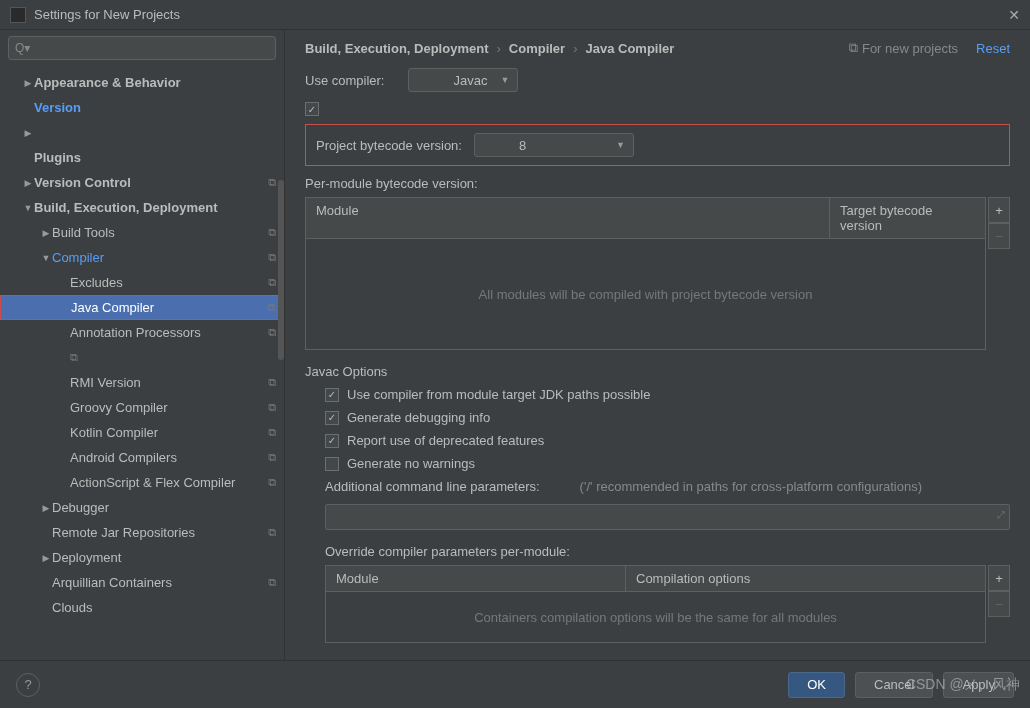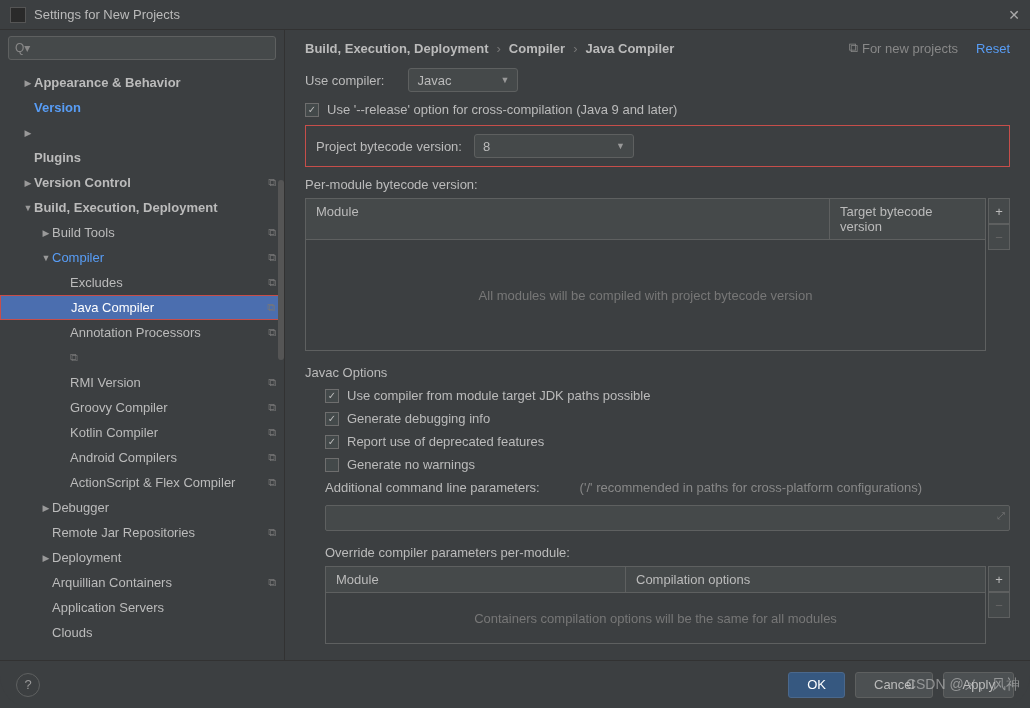--- a/index.html
+++ b/index.html
@@ -29,21 +29,21 @@
 .main { flex: 1; display: flex; flex-direction: column; overflow: hidden; }
 .header-row { display: flex; align-items: center; padding: 10px 20px 8px 20px; }
 .breadcrumb { flex: 1; display: flex; align-items: center; gap: 8px; font-weight: 600; color: #bbbbbb; font-size: 14px; }
 .breadcrumb .sep { color: #777; font-weight: normal; }
 .for-new { color: #888; display: flex; align-items: center; gap: 4px; }
 .reset { color: #589df6; margin-left: 18px; cursor: pointer; }
 .content { flex: 1; padding: 4px 20px 10px 20px; overflow-y: auto; }
 .row { display: flex; align-items: center; margin-bottom: 10px; gap: 12px; }
 .row label { color: #bbbbbb; }
 .dropdown { background: #45494a; border: 1px solid #5e6060; border-radius: 3px; height: 24px; display: flex; align-items: center; padding: 0 8px; min-width: 110px; position: relative; }
-.dropdown .dv { flex: 1; color: #bbbbbb; }
+.dropdown .dv { flex: 1; color: #bbbbbb; margin-left: 36px; }
 .dropdown .da { color: #999; font-size: 9px; }
 .checkbox-row { display: flex; align-items: center; gap: 8px; margin-bottom: 8px; }
 .cb { width: 14px; height: 14px; border: 1px solid #6e6e6e; background: #43494a; display: flex; align-items: center; justify-content: center; font-size: 10px; color: #bbbbbb; }
 .cb.checked::after { content: "✓"; }
 .highlight-box { border: 1px solid #c74e4a; padding: 8px 10px; display: flex; align-items: center; gap: 12px; margin-bottom: 10px; }
 .highlight-box .dropdown { min-width: 160px; }
 .section-label { color: #bbbbbb; margin-bottom: 6px; }
 .table { border: 1px solid #5e6060; background: #3c3f41; position: relative; }
 .table-header { display: flex; background: #45494a; border-bottom: 1px solid #5e6060; }
 .th { padding: 5px 10px; border-right: 1px solid #5e6060; color: #bbbbbb; }
@@ -171,24 +171,20 @@
             <span class="arrow">▶</span>
             <span class="label">Deployment</span>
           </div>
           <div class="tree-item d1">
             <span class="arrow"></span>
             <span class="label">Arquillian Containers</span>
             <span class="copy-icon">⧉</span>
           </div>
           <div class="tree-item d1">
             <span class="arrow"></span>
-            <span class="label">Application Servers</span>
-          </div>
-          <div class="tree-item d1">
-            <span class="arrow"></span>
             <span class="label">Clouds</span>
           </div>
         </div>
       <div class="tree-scrollbar"></div>
     </div>
     <div class="main">
       <div class="header-row">
         <div class="breadcrumb">
           <span>Build, Execution, Deployment</span>
           <span class="sep">›</span>
@@ -205,21 +201,20 @@
       <div class="content">
         <div class="row">
           <label style="margin-right:12px">Use compiler:</label>
           <div class="dropdown">
             <span class="dv">Javac</span>
             <span class="da">▼</span>
           </div>
         </div>
         <div class="checkbox-row">
           <div class="cb checked"></div>
-          <label>Use '--release' option for cross-compilation (Java 9 and later)</label>
         </div>
         <div class="highlight-box">
           <label>Project bytecode version:</label>
           <div class="dropdown">
             <span class="dv">8</span>
             <span class="da">▼</span>
           </div>
         </div>
         <div class="section-label">Per-module bytecode version:</div>
         <div style="position:relative; margin-right:24px;">

